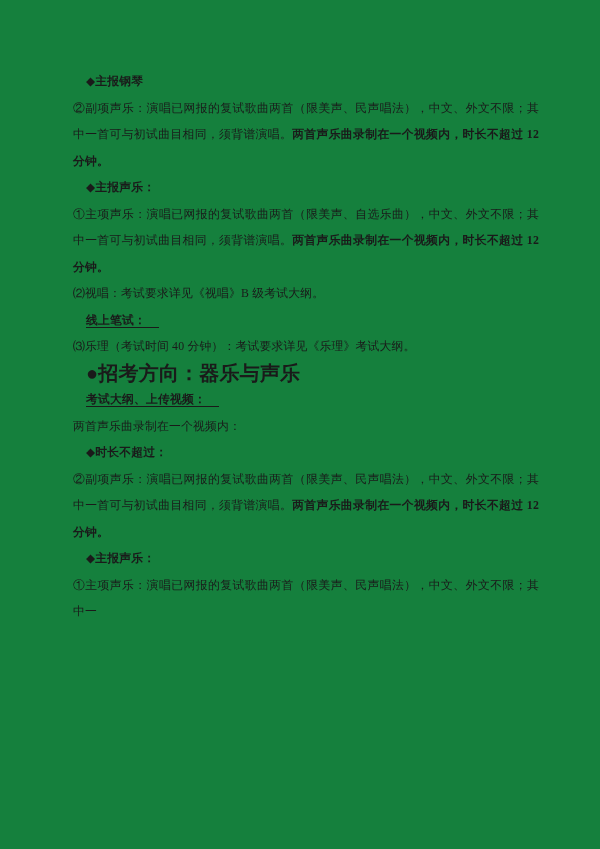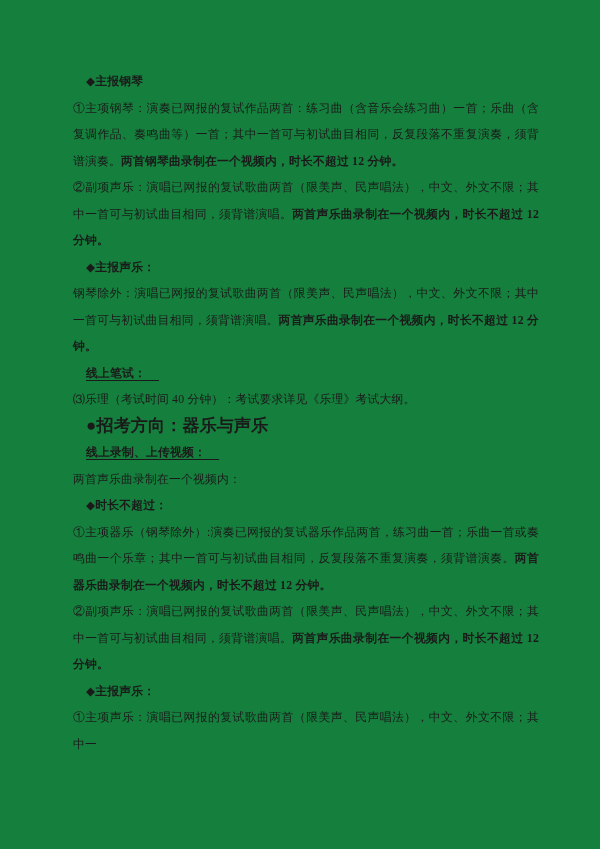--- a/index.html
+++ b/index.html
@@ -29,43 +29,42 @@
     letter-spacing:0.2px;
     color:#1a1a1a;
   }
   p.body{}
   p.h-diamond, p.h-underline, p.h-bullet{
     text-align:left;
     text-indent:13px;
     font-weight:bold;
   }
   p.h-bullet{
-    font-size:17px;
+    font-size:20px;
   }
   .u{
     border-bottom:1.2px solid #1a1a1a;
     padding-right:13px;
     font-family:Liberation Serif, serif;
   }
   b{font-weight:bold;}
 </style>
 </head>
 <body>
 
 <div class="page">
   <div class="content">
       <p class="h-diamond"><b>◆主报钢琴</b></p>
-      <p class="body"><span>①主项钢琴：演奏已网报的复试作品两首：练习曲（含音乐会练习曲）一首；乐曲（含复调作品、奏鸣曲等）一首；其中一首可与初试曲目相同，反复段落不重复演奏，须背谱演奏。</span><b>两首钢琴曲录制在一个视频内，时长不超过 12 分钟。</b></p>
       <p class="body"><span>②副项声乐：演唱已网报的复试歌曲两首（限美声、民声唱法），中文、外文不限；其中一首可与初试曲目相同，须背谱演唱。</span><b>两首声乐曲录制在一个视频内，时长不超过 12 分钟。</b></p>
       <p class="h-diamond"><b>◆主报声乐：</b></p>
-      <p class="body"><span>钢琴除外：演唱已网报的复试歌曲两首（限美声、民声唱法），中文、外文不限；其中一首可与初试曲目相同，须背谱演唱。</span><b>两首声乐曲录制在一个视频内，时长不超过 12 分钟。</b></p>
+      <p class="body"><span>①主项声乐：演唱已网报的复试歌曲两首（限美声、自选乐曲），中文、外文不限；其中一首可与初试曲目相同，须背谱演唱。</span><b>两首声乐曲录制在一个视频内，时长不超过 12 分钟。</b></p>
+      <p class="body"><span>⑵视唱：考试要求详见《视唱》B 级考试大纲。</span></p>
       <p class="h-underline"><b class="u">线上笔试：</b></p>
       <p class="body"><span>⑶乐理（考试时间 40 分钟）：考试要求详见《乐理》考试大纲。</span></p>
       <p class="h-bullet"><b>●招考方向：器乐与声乐</b></p>
-      <p class="h-underline"><b class="u">线上录制、上传视频：</b></p>
+      <p class="h-underline"><b class="u">考试大纲、上传视频：</b></p>
       <p class="body"><span>两首声乐曲录制在一个视频内：</span></p>
       <p class="h-diamond"><b>◆时长不超过：</b></p>
-      <p class="body"><span>①主项器乐（钢琴除外）:演奏已网报的复试器乐作品两首，练习曲一首；乐曲一首或奏鸣曲一个乐章；其中一首可与初试曲目相同，反复段落不重复演奏，须背谱演奏。</span><b>两首器乐曲录制在一个视频内，时长不超过 12 分钟。</b></p>
       <p class="body"><span>②副项声乐：演唱已网报的复试歌曲两首（限美声、民声唱法），中文、外文不限；其中一首可与初试曲目相同，须背谱演唱。</span><b>两首声乐曲录制在一个视频内，时长不超过 12 分钟。</b></p>
       <p class="h-diamond"><b>◆主报声乐：</b></p>
       <p class="body"><span>①主项声乐：演唱已网报的复试歌曲两首（限美声、民声唱法），中文、外文不限；其中一</span></p>
     </div>
 </div>
 
 </body></html>

